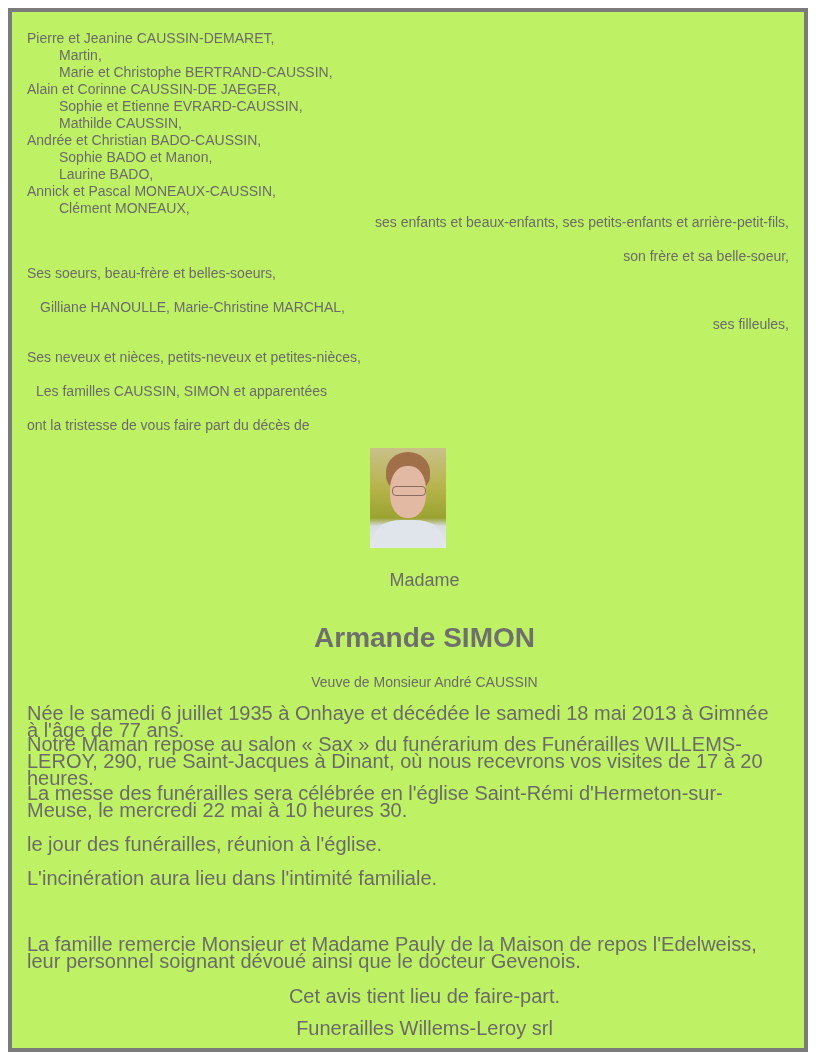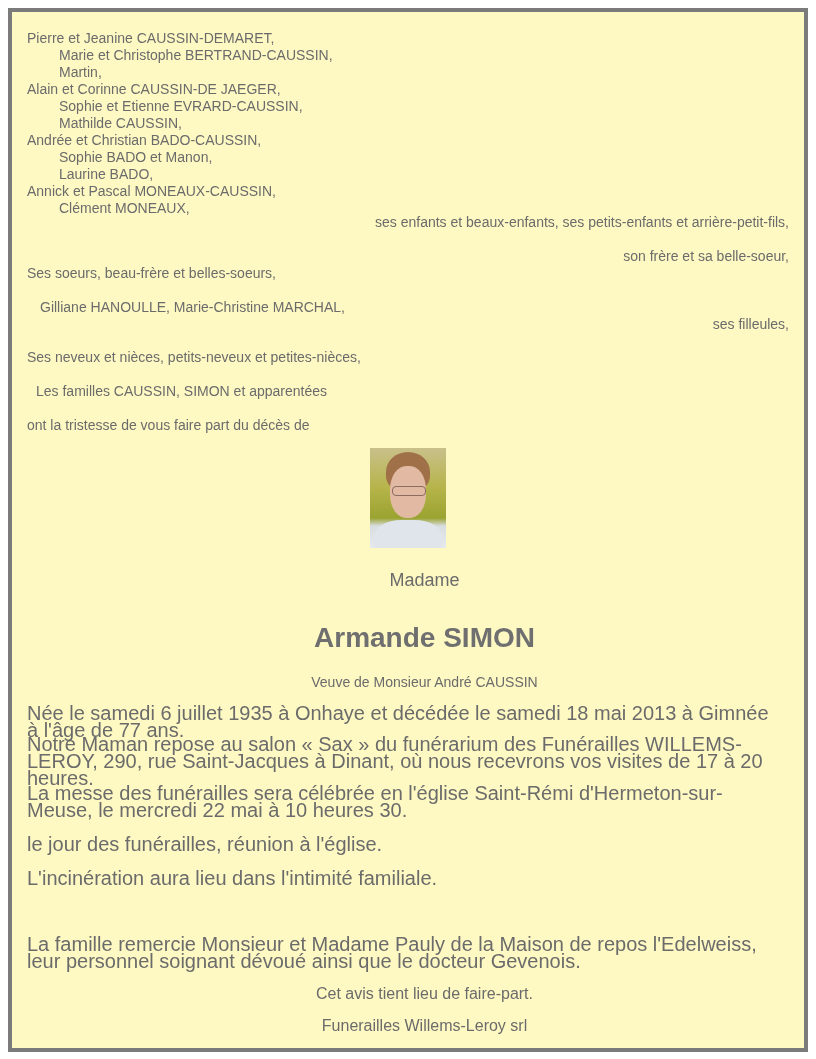--- a/index.html
+++ b/index.html
@@ -1,49 +1,49 @@
 <!DOCTYPE html>
 <html><head>
   <meta charset="utf-8">
   <style>
     html, body { margin: 0; padding: 0; background: #ffffff; }
     body { width: 816px; height: 1059px; position: relative; overflow: hidden; }
     .frame {
       position: absolute; left: 8px; top: 8px; width: 792px; height: 1036px;
-      background: #fef9c3; border: 4px solid #7b7b7b;
+      background: #bef264; border: 4px solid #7b7b7b;
       font-family: "Liberation Sans", sans-serif; color: #6b6b6b;
     }
     .content { position: absolute; left: 15px; top: 18px; right: 15px; }
     .line { font-size: 14px; line-height: 17px; white-space: nowrap; }
     .indent { padding-left: 32px; }
     .abs { position: absolute; white-space: nowrap; font-size: 14px; line-height: 17px; }
     .photo {
       position: absolute; left: 358px; top: 436px; width: 76px; height: 100px;
       background: linear-gradient(180deg, #c9c08a 0%, #b6b44a 40%, #9aa330 70%, #d8dde0 78%, #e6eaee 100%);
       overflow: hidden;
     }
     .photo .hair { position:absolute; left:16px; top:4px; width:44px; height:40px; border-radius:50% 50% 40% 40%; background:#a07048; }
     .photo .face { position:absolute; left:20px; top:18px; width:36px; height:52px; border-radius:45%; background:#e2b9a3; }
     .photo .body { position:absolute; left:4px; top:72px; width:68px; height:40px; border-radius:40% 40% 0 0; background:#dfe5ea; }
     .photo .glasses { position:absolute; left:22px; top:38px; width:32px; height:8px; border:1px solid #8a6c60; border-radius:4px; }
     .center { position: absolute; left: 0; right: 0; text-align: center; white-space: nowrap; margin-left: 33px; }
     .madame { top: 558px; font-size: 18px; color: #6b6b6b; }
     .name { top: 610px; font-size: 28px; font-weight: bold; color: #6f6f6f; }
     .widow { top: 662px; font-size: 14px; }
     .para { position: absolute; left: 15px; right: 20px; font-size: 20px; line-height: 17px; color: #6b6b6b; }
-    .footer { font-size: 16px; }
+    .footer { font-size: 20px; }
   </style>
 </head>
 <body>
 
 <div class="frame">
   <div class="content">
     <div class="line">Pierre et Jeanine CAUSSIN-DEMARET,</div>
+    <div class="line indent">Martin,</div>
     <div class="line indent">Marie et Christophe BERTRAND-CAUSSIN,</div>
-    <div class="line indent">Martin,</div>
     <div class="line">Alain et Corinne CAUSSIN-DE JAEGER,</div>
     <div class="line indent">Sophie et Etienne EVRARD-CAUSSIN,</div>
     <div class="line indent">Mathilde CAUSSIN,</div>
     <div class="line">Andrée et Christian BADO-CAUSSIN,</div>
     <div class="line indent">Sophie BADO et Manon,</div>
     <div class="line indent">Laurine BADO,</div>
     <div class="line">Annick et Pascal MONEAUX-CAUSSIN,</div>
     <div class="line indent">Clément MONEAUX,</div>
   </div>
 

